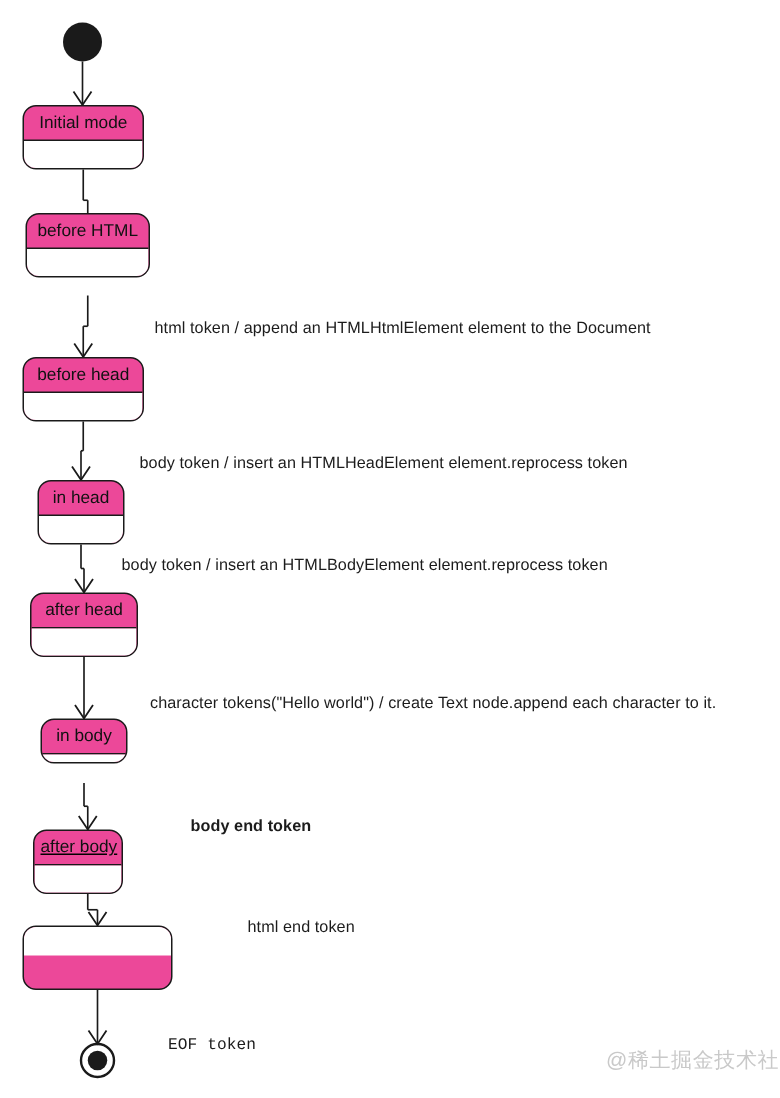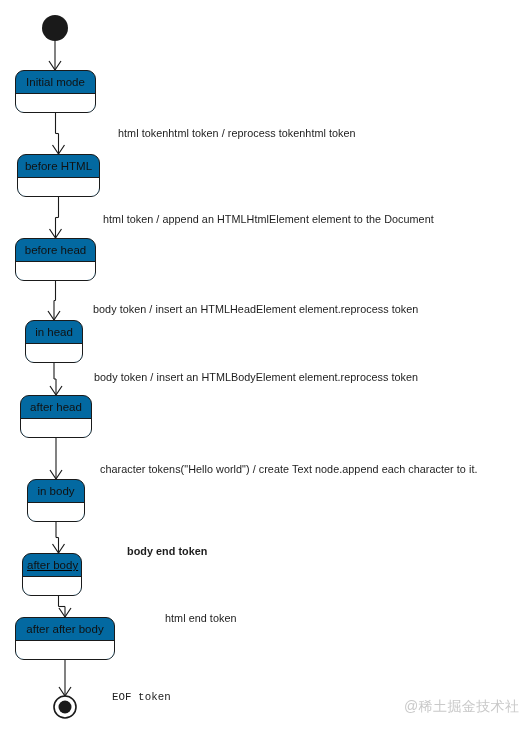--- a/index.html
+++ b/index.html
@@ -23,21 +23,21 @@
     left: 0;
     top: 0;
     width: 520px;
     height: 732px;
   }
   .state-box {
     position: absolute;
     box-sizing: border-box;
     border: 1.6px solid #1a1a1a;
     border-radius: 9px;
-    background: #0369a1;
+    background: #ec4899;
     overflow: hidden;
   }
   .state-title {
     height: 22px;
     line-height: 22px;
     text-align: center;
     font-size: 11.5px;
     color: #111111;
     border-bottom: 1.3px solid #1a1a1a;
     white-space: nowrap;
@@ -102,53 +102,51 @@
         <path d="M 59 608 L 65 617 L 71 608" fill="none" stroke="#1a1a1a" stroke-width="1.2"></path>
         <line x1="65" y1="660" x2="65" y2="696" stroke="#1a1a1a" stroke-width="1.1"></line>
         <path d="M 59 687 L 65 696 L 71 687" fill="none" stroke="#1a1a1a" stroke-width="1.2"></path>
       </g>
   </svg>
 
   <div class="state-box" style="left: 15px; top: 70px; width: 81px; height: 43px;">
     <div class="state-title">Initial mode</div>
     <div class="state-body"></div>
   </div>
-  <div class="state-box" style="left: 17px; top: 154px; width: 83px; height: 43px;">
+  <div class="state-box" style="left: 17px; top: 142px; width: 83px; height: 43px;">
     <div class="state-title">before HTML</div>
     <div class="state-body"></div>
   </div>
   <div class="state-box" style="left: 15px; top: 238px; width: 81px; height: 43px;">
     <div class="state-title">before head</div>
     <div class="state-body"></div>
   </div>
   <div class="state-box" style="left: 25px; top: 320px; width: 58px; height: 43px;">
     <div class="state-title">in head</div>
     <div class="state-body"></div>
   </div>
   <div class="state-box" style="left: 20px; top: 395px; width: 72px; height: 43px;">
     <div class="state-title">after head</div>
     <div class="state-body"></div>
   </div>
-  <div class="state-box" style="left: 27px; top: 479px; width: 58px; height: 43px;">
+  <div class="state-box" style="left: 27px; top: 479px; width: 58px; height: 30px;">
     <div class="state-title">in body</div>
     <div class="state-body"></div>
   </div>
   <div class="state-box" style="left: 22px; top: 553px; width: 60px; height: 43px; text-decoration: underline;">
     <div class="state-title">after body</div>
     <div class="state-body"></div>
   </div>
   <div class="state-box" style="left: 15px; top: 617px; width: 100px; height: 43px;">
-    <div class="state-title">after after body</div>
     <div class="state-body"></div>
   </div>
 
-  <div class="edge-label" style="left: 118px; top: 127px;">html tokenhtml token / reprocess tokenhtml token</div>
   <div class="edge-label" style="left: 103px; top: 213px;">html token / append an HTMLHtmlElement element to the Document</div>
   <div class="edge-label" style="left: 93px; top: 303px;">body token / insert an HTMLHeadElement element.reprocess token</div>
-  <div class="edge-label" style="left: 94px; top: 371px;">body token / insert an HTMLBodyElement element.reprocess token</div>
+  <div class="edge-label" style="left: 81px; top: 371px;">body token / insert an HTMLBodyElement element.reprocess token</div>
   <div class="edge-label" style="left: 100px; top: 463px;">character tokens("Hello world") / create Text node.append each character to it.</div>
   <div class="edge-label" style="left: 127px; top: 545px; font-weight: bold;">body end token</div>
   <div class="edge-label" style="left: 165px; top: 612px;">html end token</div>
   <div class="edge-label" style="left: 112px; top: 691px; font-family: Liberation Mono, monospace;">EOF token</div>
 
   <div class="watermark" style="left: 404px; top: 698px;">@稀土掘金技术社区</div>
 
 </div>
 
 </body></html>

